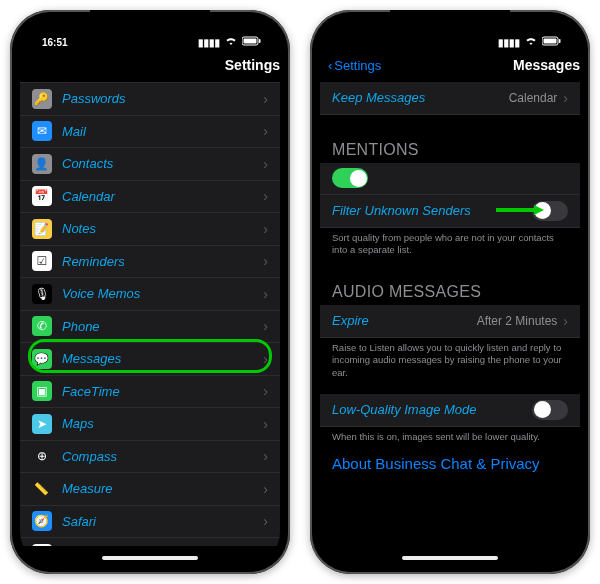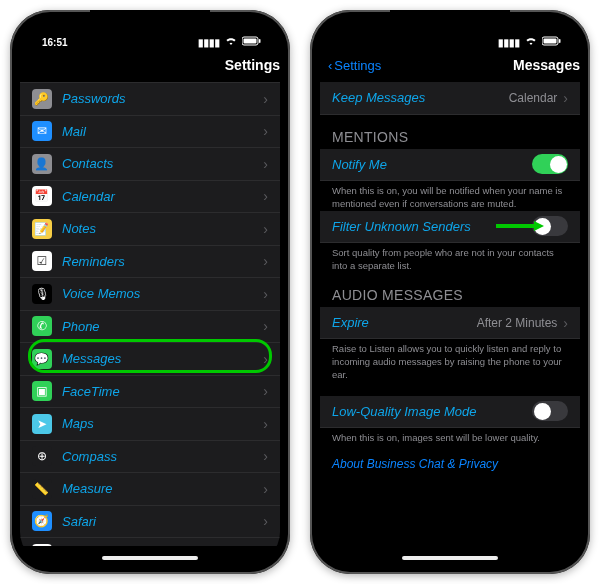--- a/index.html
+++ b/index.html
@@ -94,23 +94,23 @@
     display: flex;
     align-items: center;
     justify-content: center;
     font-size: 12px;
     color: #fff;
   }
   .row .label { flex: 1; font-size: 13px; color: #0ea5e9; font-style: italic; }
   .row .chevron { color: #5a5a5e; font-size: 14px; }
   .row .value { color: #8e8e93; font-size: 12px; margin-right: 6px; }
   .section-header {
-    font-size: 14px;
+    font-size: 16px;
     color: #8e8e93;
-    padding: 14px 12px 4px 12px;
+    padding: 26px 12px 4px 12px;
     text-transform: uppercase;
     letter-spacing: .3px;
   }
   .section-footer {
     font-size: 9.5px;
     color: #8e8e93;
     padding: 4px 12px 0 12px;
     line-height: 1.35;
   }
   .highlight {
@@ -143,21 +143,21 @@
     z-index: 20;
   }
   .home-indicator {
     position: absolute;
     bottom: 4px; left: 50%;
     transform: translateX(-50%);
     width: 96px; height: 4px;
     background: #eee;
     border-radius: 2px;
   }
-  .link { color: #0a84ff; font-size: 12px; padding: 12px; font-style: italic; }
+  .link { color: #0a84ff; font-size: 15px; padding: 12px; }
 </style>
 </head>
 <body>
 
 <div class="phone">
   <div class="notch"></div>
   <div class="screen">
     <div class="statusbar">
       <span>16:51</span>
       <span class="status-icons">
@@ -292,26 +292,24 @@
     <div class="content">
 
       <div class="row">
         <span class="label">Keep Messages</span>
         <span class="value">Calendar</span>
         <span class="chevron">›</span>
       </div>
 
       <div class="section-header">MENTIONS</div>
       <div class="row">
-        <span class="label">Notify Me</span>
         <span class="toggle on">
             <span class="knob"></span>
           </span>
       </div>
-      <div class="section-footer">When this is on, you will be notified when your name is mentioned even if conversations are muted.</div>
 
       <div class="row" style="position:relative;">
         <span class="label">Filter Unknown Senders</span>
         <span class="toggle off">
             <span class="knob"></span>
           </span>
         <svg class="arrow" style="right:36px;top:10px;" viewBox="0 0 48 10">
           <line x1="0" y1="5" x2="40" y2="5" stroke="#00c800" stroke-width="4"></line>
           <polygon points="38,0 48,5 38,10" fill="#00c800"></polygon>
         </svg>

